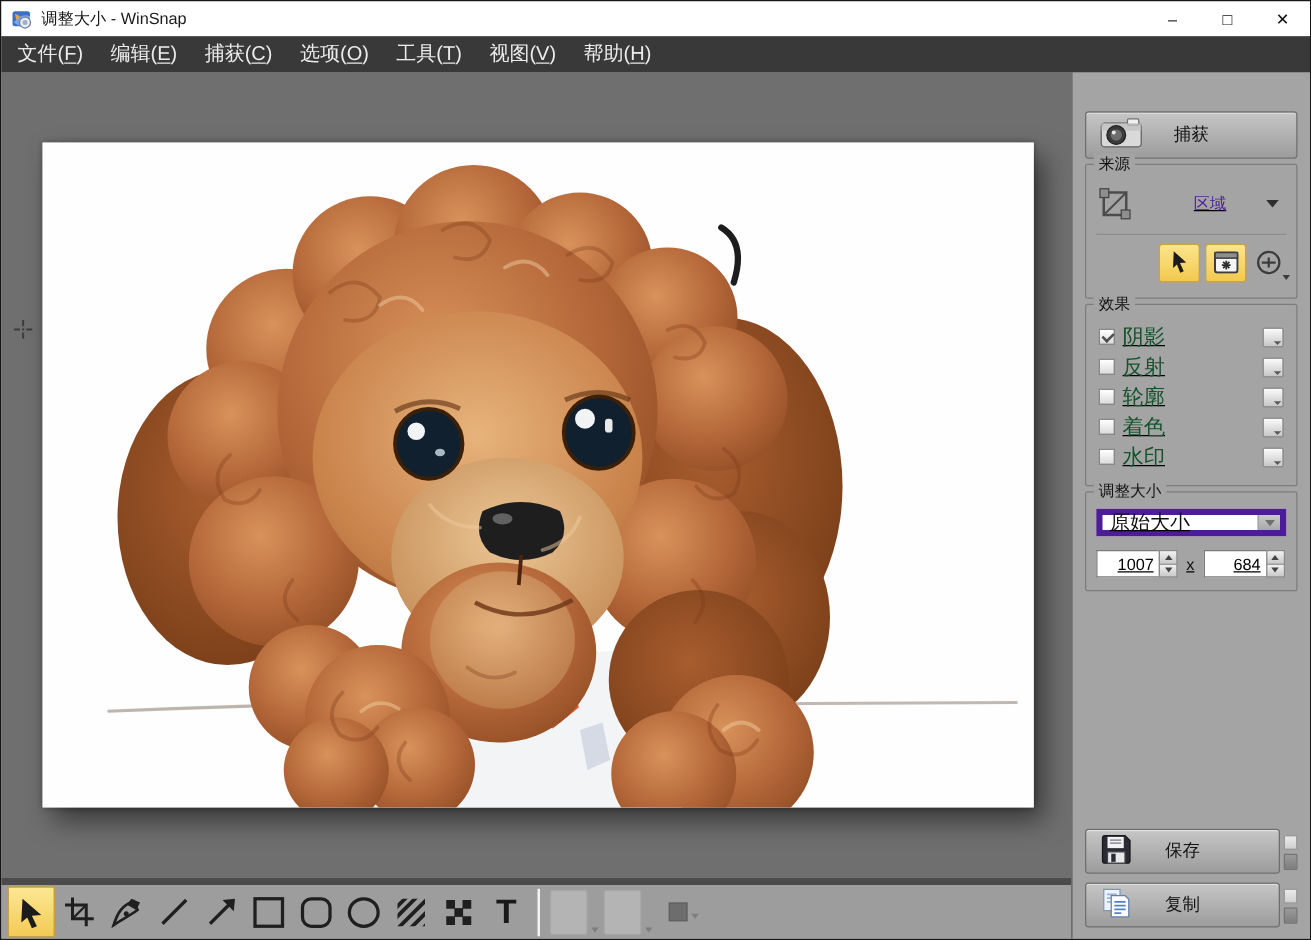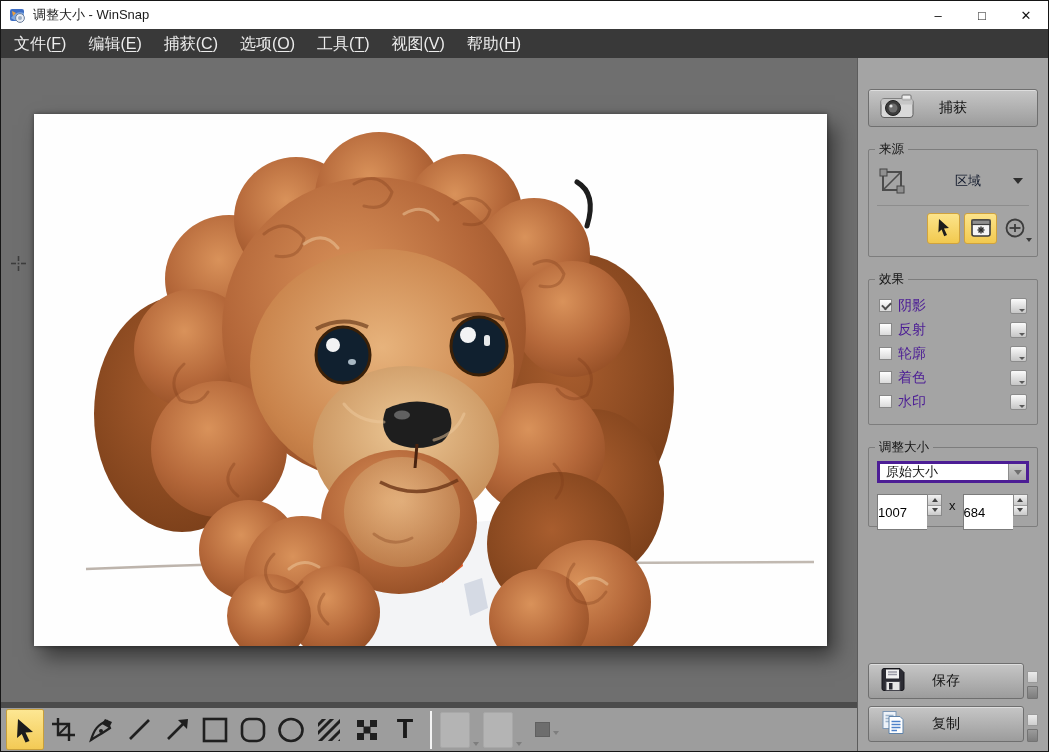--- a/index.html
+++ b/index.html
@@ -45,66 +45,66 @@
   .panel { width:191px; flex:none; background:#a4a4a4; border-left:1px solid #5c5c5c;
            display:flex; flex-direction:column; padding:0 10px; }
   .big-btn { height:38px; border:1px solid #6f6f6f; border-radius:3px;
              background:linear-gradient(#c6c6c6,#9c9c9c); box-shadow:inset 0 1px 0 #dedede;
              position:relative; display:block; width:100%; cursor:default; }
   .big-btn .btn-icon { position:absolute; left:11px; top:50%; transform:translateY(-50%); }
   .big-btn .lbl { position:absolute; left:0; right:0; top:50%; transform:translateY(-50%);
                   text-align:center; font-size:14px; color:#141414; }
   .capture-wrap { margin-top:31px; }
 
-  .group { margin-top:22px; border:1px solid #7d7d7d; border-radius:2px; position:relative; padding:13px 8px 10px; }
+  .group { margin-top:4px; border:1px solid #7d7d7d; border-radius:2px; position:relative; padding:13px 8px 10px;text-decoration:underline; }
   .group-label { position:absolute; top:-9px; left:6px; background:#a4a4a4; padding:0 4px; font-size:12.5px; color:#131313; }
 
   .source-row { display:flex; align-items:center; height:36px; }
   .combo-flat { flex:1; position:relative; display:flex; align-items:center; justify-content:center; height:100%; cursor:default; }
-  .combo-flat .val { font-size:13px; color:#0f172a; }
+  .combo-flat .val { font-size:13px; color:#4c1d95; }
   .tri-down { width:0; height:0; border-left:5px solid transparent; border-right:5px solid transparent; border-top:6px solid #2e2e2e; }
   .combo-flat .tri-down { position:absolute; right:6px; top:50%; transform:translateY(-50%); }
   .group-hr { height:1px; background:#8d8d8d; margin:6px 0 4px; }
   .toggles-row { display:flex; align-items:center; justify-content:flex-end; height:36px; gap:4px; }
   .toggle { width:33px; height:31px; border:1px solid #d0a23d; border-radius:3px;
             background:linear-gradient(#fce48b,#f2c94f); display:flex; align-items:center; justify-content:center; cursor:default; }
   .zoom-btn { width:28px; height:31px; background:transparent; border:none; position:relative;
               display:flex; align-items:center; justify-content:center; cursor:default; }
   .zoom-btn .dd { position:absolute; right:-3px; bottom:2px; width:0; height:0;
                   border-left:3px solid transparent; border-right:3px solid transparent; border-top:4px solid #3c3c3c; }
 
   .effect-row { display:flex; align-items:center; height:23px; margin:1px 2px; }
   .checkbox { width:13px; height:13px; background:linear-gradient(#ffffff,#dadada); border:1px solid #878787;
               margin-right:6px; position:relative; flex:none; cursor:default; }
   .checkbox.checked::after { content:""; position:absolute; left:2px; top:2px; width:7px; height:4px;
               border-left:2px solid #4e4e4e; border-bottom:2px solid #4e4e4e; transform:rotate(-45deg); }
-  .efflbl { font-size:14px; color:#4c1d95; }
+  .efflbl { font-size:17px; color:#14532d; }
   .mini-btn { margin-left:auto; width:17px; height:16px; border:1px solid #8b8b8b; border-radius:2px;
               background:linear-gradient(#fbfbfb,#c6c6c6); position:relative; cursor:default; }
   .mini-btn::after { content:""; position:absolute; right:1px; bottom:1px; width:0; height:0;
               border-left:3px solid transparent; border-right:3px solid transparent; border-top:3.5px solid #5a5a5a; }
 
-  .combo { height:22px; background:#ffffff; border:3px solid #4c1d95; display:flex; align-items:center;
-           padding-left:6px; font-size:13px; color:#0f0f0f; position:relative; cursor:default; }
+  .combo { height:22px; background:#ffffff; border:5px solid #4c1d95; display:flex; align-items:center;
+           padding-left:6px; font-size:16px; color:#0f0f0f; position:relative; cursor:default; }
   .combo-arrow { margin-left:auto; width:18px; height:100%; background:linear-gradient(#c9c9c9,#a9a9a9);
                  border-left:1px solid #8d8d8d; display:flex; align-items:center; justify-content:center; }
   .combo-arrow .tri-down { border-top-color:#6f6f6f; border-left-width:4px; border-right-width:4px; border-top-width:5px; }
   .dims-row { display:flex; align-items:center; margin-top:11px; }
   .spin { display:flex; height:22px; }
-  .spin input { width:50px; height:36px; border:1px solid #7b7b7b; border-right:none; background:#fff;
-                text-align:left; font-size:13px; font-family:"Liberation Sans",sans-serif; padding-right:4px; outline:none; color:#000; }
+  .spin input { width:50px; height:22px; border:1px solid #7b7b7b; border-right:none; background:#fff;
+                text-align:right; font-size:13px; font-family:"Liberation Sans",sans-serif; padding-right:4px; outline:none; color:#000; }
   .spin-btns { width:15px; height:22px; border:1px solid #8a8a8a; display:flex; flex-direction:column; }
   .spin-up,.spin-dn { flex:1; background:linear-gradient(#f2f2f2,#c9c9c9); display:flex; align-items:center; justify-content:center; cursor:default; }
   .spin-up { border-bottom:1px solid #9c9c9c; }
   .spin-up::after { content:""; width:0; height:0; border-left:3px solid transparent; border-right:3px solid transparent; border-bottom:4px solid #444; }
   .spin-dn::after { content:""; width:0; height:0; border-left:3px solid transparent; border-right:3px solid transparent; border-top:4px solid #444; }
   .x-sep { margin:0 7px; font-size:13px; color:#101010; }
 
   .panel-spacer { flex:1; }
-  .action-row { display:flex; align-items:flex-end; margin-bottom:7px; }
+  .action-row { display:flex; align-items:center; margin-bottom:7px; }
   .action-row .big-btn { flex:1; height:36px; }
   .split { width:11px; margin-left:3px; display:flex; flex-direction:column; gap:3px; margin-top:1px; }
   .split-top { height:12px; background:linear-gradient(#ebebeb,#cfcfcf); border:1px solid #9a9a9a; border-radius:1px; }
   .split-bot { height:13px; background:linear-gradient(#9b9b9b,#7d7d7d); border:1px solid #747474; border-radius:1px; }
   .copy-row { margin-bottom:9px; }
 </style>
 </head>
 <body>
 
 <div class="window">

